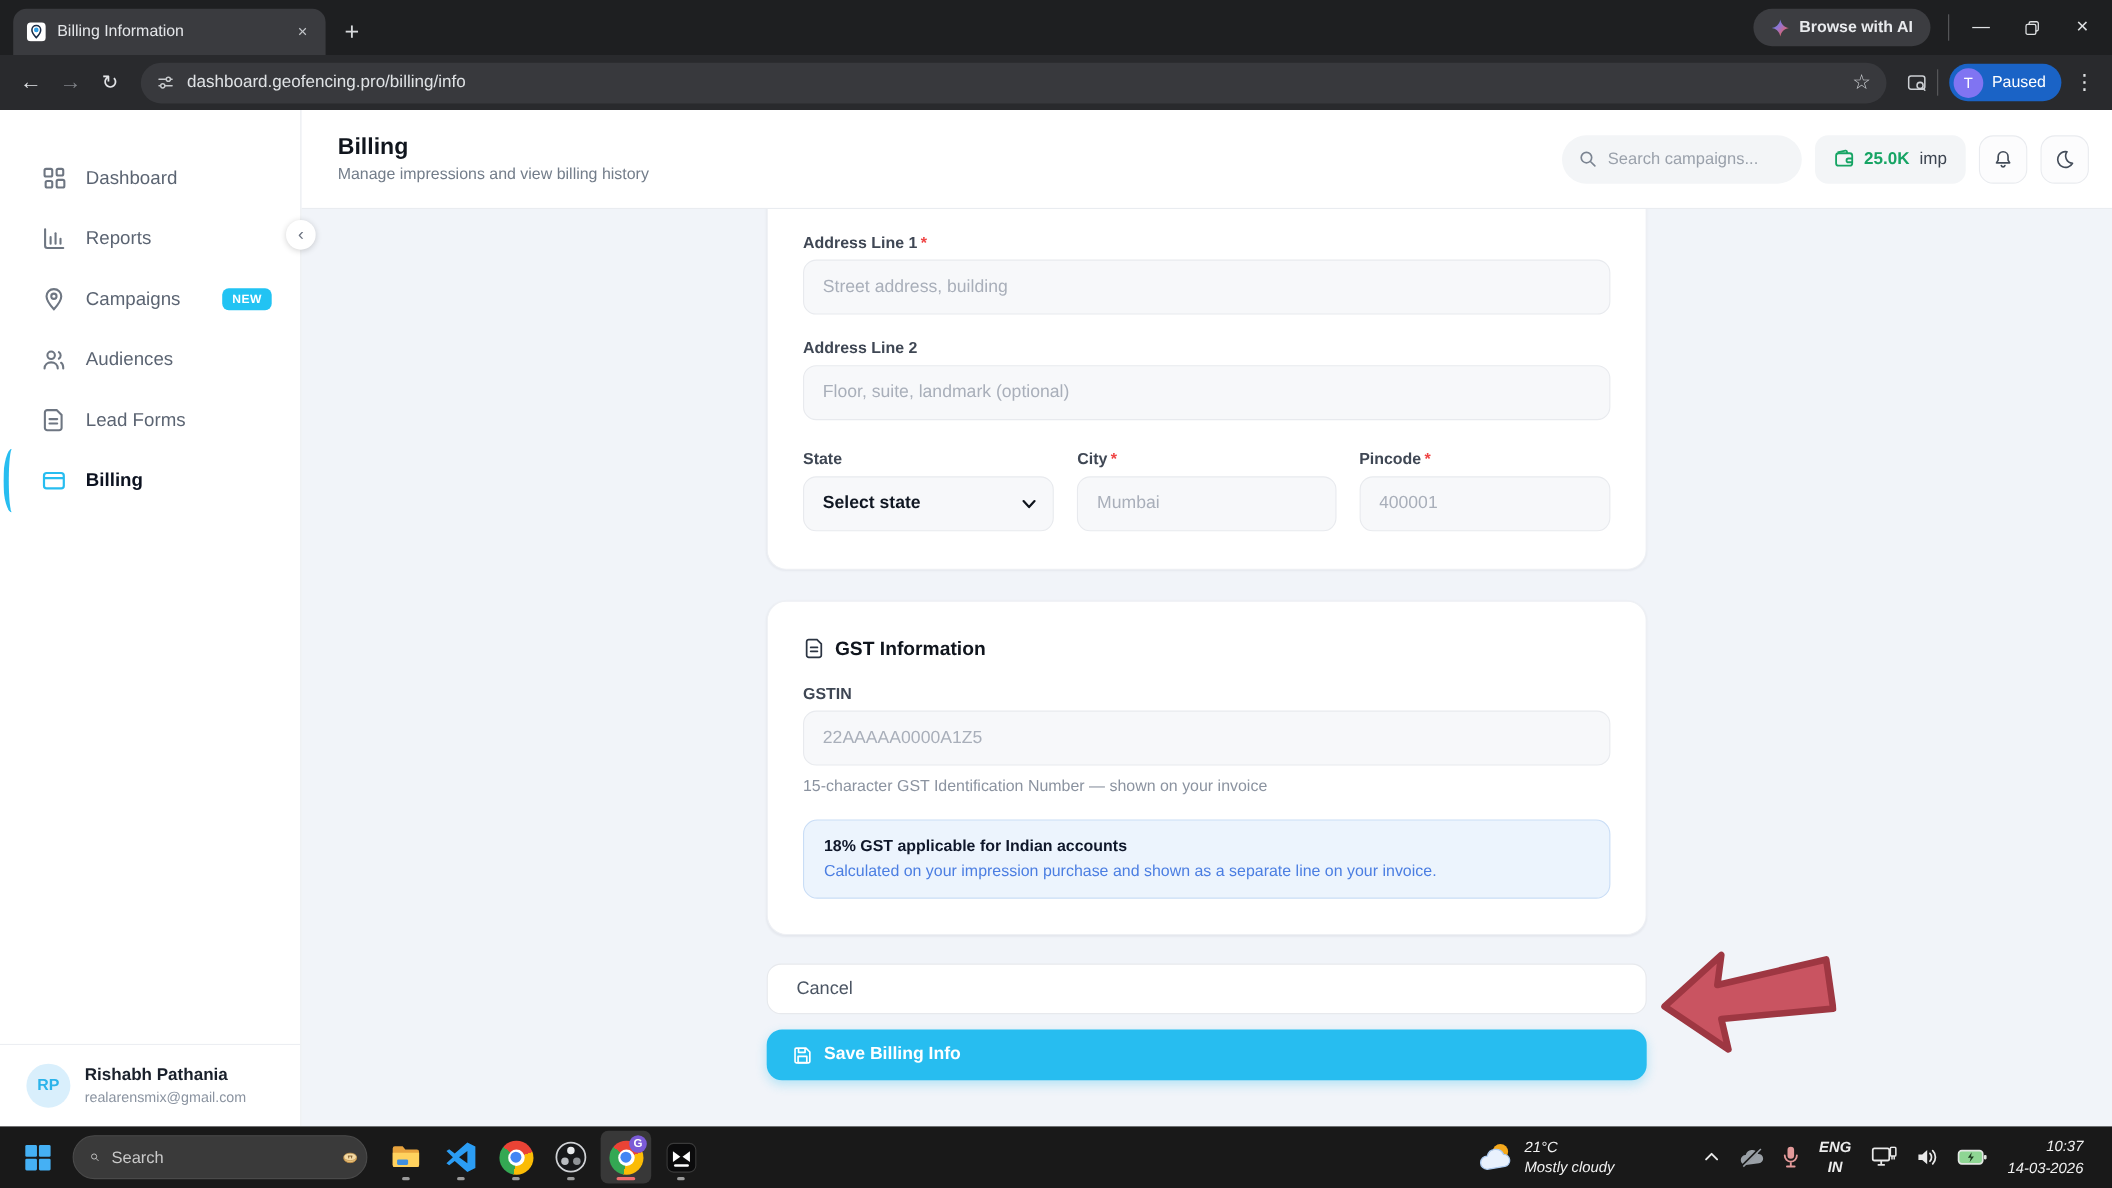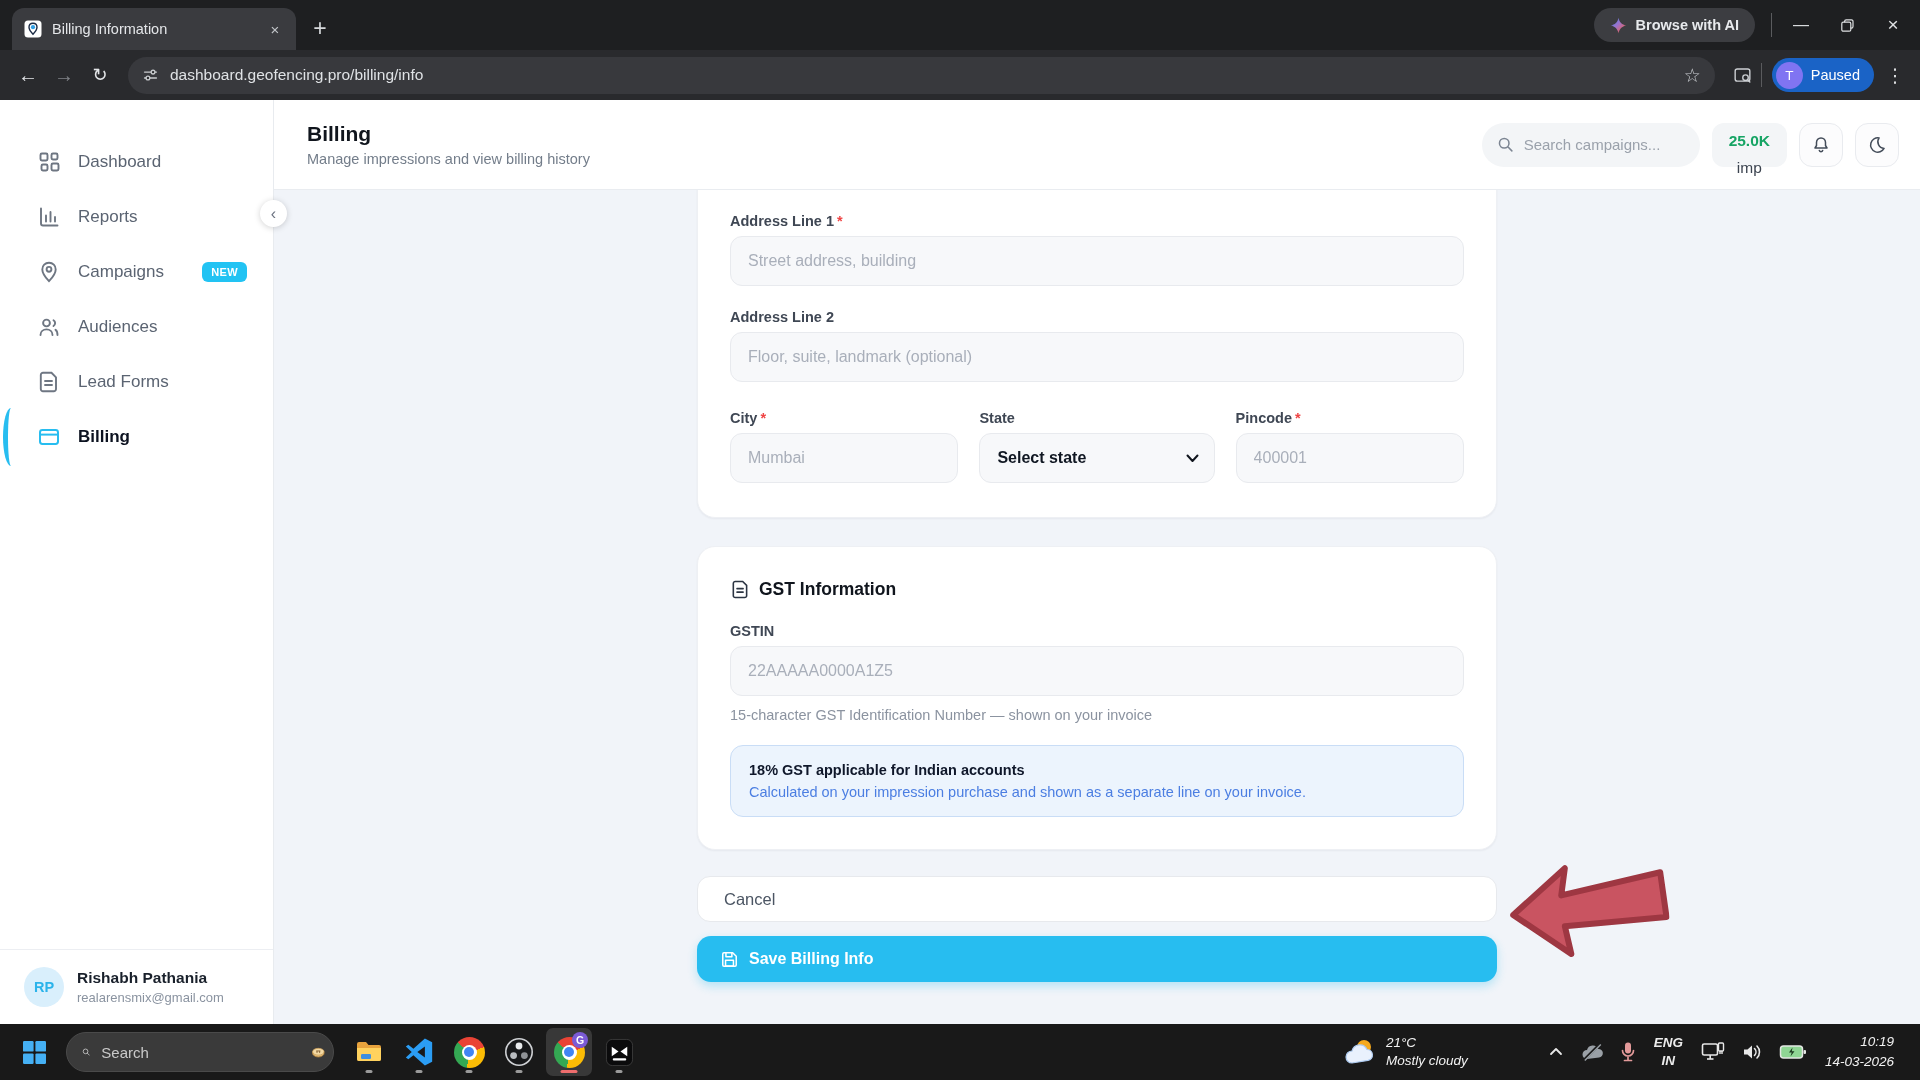--- a/index.html
+++ b/index.html
@@ -65,21 +65,21 @@
               padding:0 21px 0 33px; }
   .ph-title { font-size:21px; font-weight:700; color:#10151d; }
   .ph-sub { font-size:14.5px; color:#737d8a; margin-top:5px; }
   .ph-right { margin-left:auto; display:flex; align-items:center; gap:12px; }
   .searchpill { width:218px; height:44px; border-radius:22px; background:#f3f5f7; display:flex; align-items:center;
                 gap:10px; padding:0 15px; color:#8d95a1; }
   .searchpill input { border:0; outline:0; background:transparent; font-size:15px; color:#3c4450; width:150px;
                       font-family:inherit; }
   .searchpill input::placeholder { color:#9aa1ab; }
   .imp-chip { height:44px; border-radius:12px; background:#f3f5f7; display:flex; align-items:center; gap:9px;
-              padding:0 17px;flex-direction:column; }
+              padding:0 17px; }
   .imp-val { color:#16a464; font-weight:700; font-size:15.5px; }
   .imp-unit { color:#3c4450; font-size:15.5px; }
   .iconbtn { width:44px; height:44px; border-radius:13px; background:#fcfcfd; border:1px solid #e9ebef;
              display:flex; align-items:center; justify-content:center; color:#434c59; }
 
   .content { flex:1; overflow:hidden; background:#f1f4f9; }
   .formwrap { width:800px; margin:0 auto; }
   .card { background:#fff; border:1px solid #eef0f4; border-radius:18px; box-shadow:0 1px 2px rgba(16,24,40,.05); }
   .card1 { margin-top:-34px; padding:56px 32px 34px; }
   .card2 { margin-top:28px; padding:32px 32px 32px; }
@@ -334,31 +334,31 @@
         <div class="formwrap">
 
           <section class="card card1">
             <div class="flabel"><span>Address Line 1</span><span class="req">*</span></div>
             <input class="finput" readonly="" placeholder="Street address, building" style="">
             <div class="fgap"></div>
             <div class="flabel">Address Line 2</div>
             <input class="finput" readonly="" placeholder="Floor, suite, landmark (optional)" style="">
             <div class="row3">
               <div>
-                <div class="flabel"><span>City</span><span class="req">*</span></div>
-                <input class="finput" readonly="" placeholder="Mumbai" style="">
-              </div>
-              <div>
                 <div class="flabel">State</div>
                 <div class="fselect">
                   <span>Select state</span>
                   <svg width="13" height="9" viewBox="0 0 13 9">
                       <polyline points="1.5,1.5 6.5,7 11.5,1.5" fill="none" stroke="#10151d" stroke-width="2" stroke-linecap="round" stroke-linejoin="round"></polyline>
                     </svg>
                 </div>
+              </div>
+              <div>
+                <div class="flabel"><span>City</span><span class="req">*</span></div>
+                <input class="finput" readonly="" placeholder="Mumbai" style="">
               </div>
               <div>
                 <div class="flabel"><span>Pincode</span><span class="req">*</span></div>
                 <input class="finput" readonly="" placeholder="400001" style="">
               </div>
             </div>
           </section>
 
           <section class="card card2">
             <div class="gst-head">
@@ -519,19 +519,19 @@
           </svg>
       </div>
       <div class="tray-ic">
         <svg width="28" height="18" viewBox="0 0 28 18">
             <rect x="1.5" y="3" width="22" height="12" rx="3" fill="#8fd694" stroke="#e3e7e3" stroke-width="1.5"></rect>
             <rect x="24.5" y="7" width="2.5" height="4" rx="1" fill="#e3e7e3"></rect>
             <path d="M13.5 4.5 L10 9.5 h2.7 L11.5 13.5 L15.5 8.3 h-2.7 z" fill="#1d3a20"></path>
           </svg>
       </div>
       <div class="clock">
-        <div>10:19</div>
+        <div>10:37</div>
         <div>14-03-2026</div>
       </div>
     </div>
   </div>
 
 </div>
 
 </body></html>

